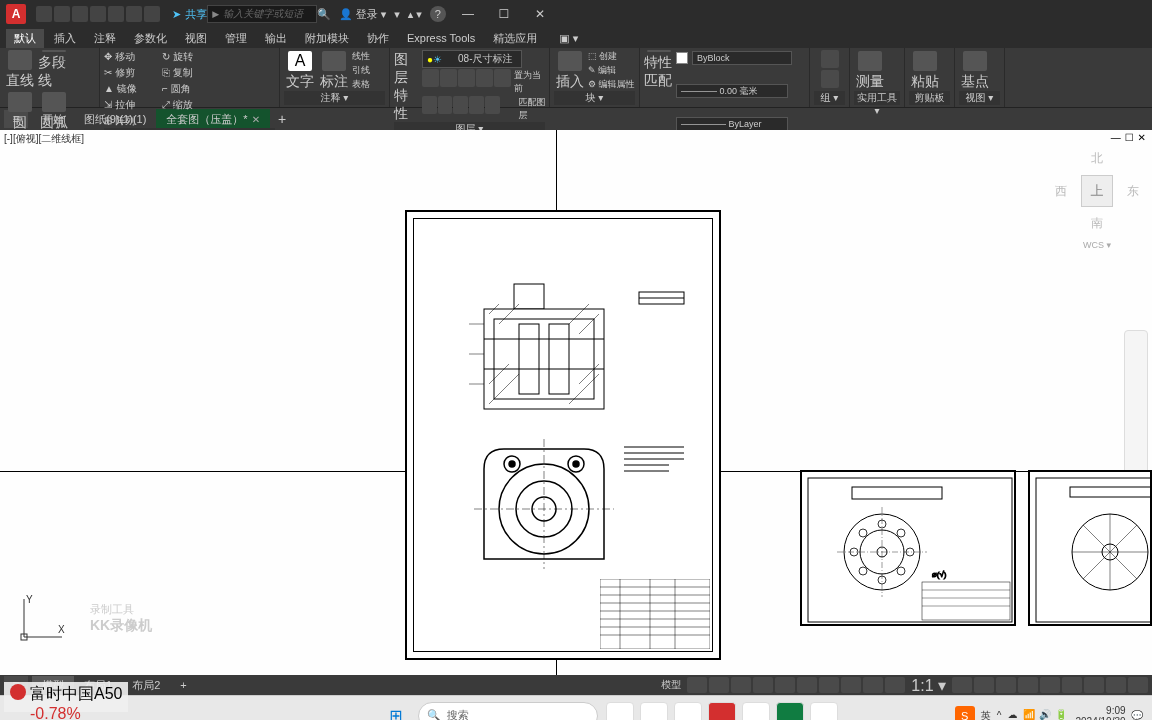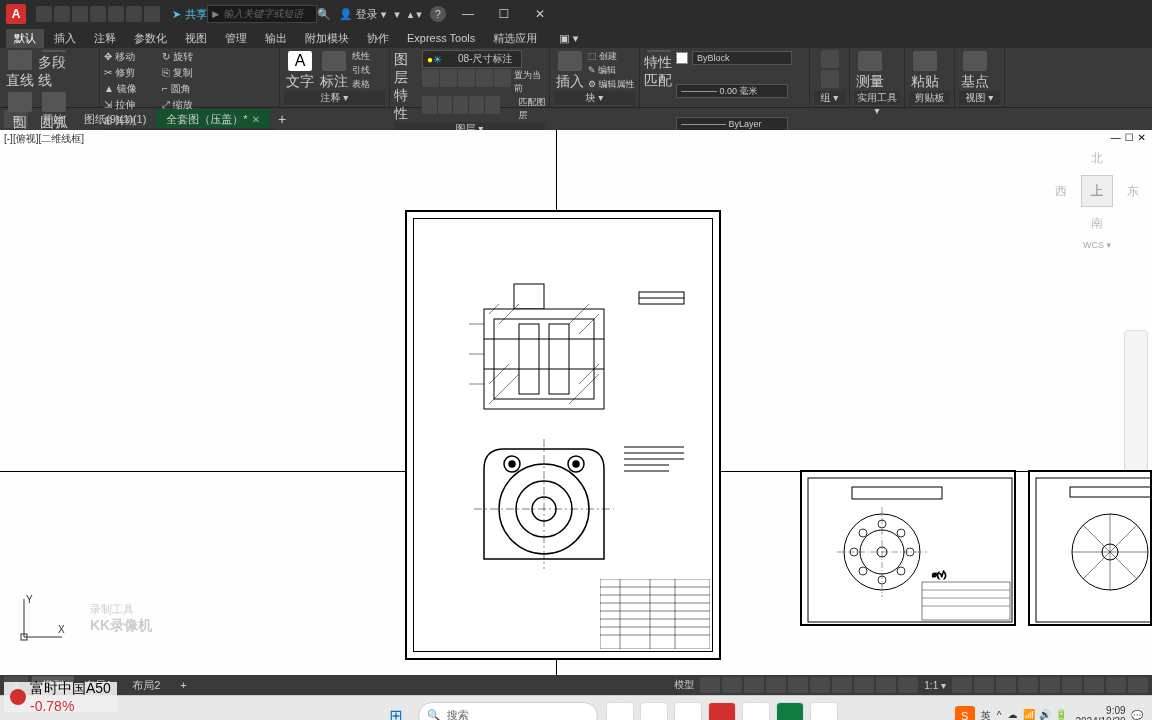--- a/index.html
+++ b/index.html
@@ -54,21 +54,21 @@
 .frame2{left:800px;top:340px;width:216px;height:156px}
 .frame3{left:1028px;top:340px;width:124px;height:156px}
 .tech-draw{position:absolute}
 .caption{position:absolute;left:460px;top:370px;font-size:32px;font-weight:bold;color:#ffd700;text-shadow:2px 2px 0 #000,-1px -1px 0 #000,1px -1px 0 #000,-1px 1px 0 #000;line-height:1.3;text-align:center;letter-spacing:2px}
 .bottom-tabs{height:20px;background:#3a3a3a;display:flex;align-items:center;padding-left:4px}
 .layout-tab{padding:0 10px;color:#ccc;font-size:11px;height:18px;display:flex;align-items:center}
 .layout-tab.active{background:#5a5a5a}
 .status-bar{flex:1;display:flex;justify-content:flex-end;align-items:center;gap:2px;padding-right:4px}
 .status-btn{width:20px;height:16px;background:#4a4a4a;border-radius:2px;display:inline-block}
 .taskbar{height:40px;background:#e8e8e8;display:flex;align-items:center;border-top:1px solid #ccc;position:relative}
-.stock-widget{position:absolute;left:4px;top:-14px;height:30px;display:flex;align-items:center;gap:4px;font-size:14px;background:rgba(240,240,240,0.9);padding:2px 6px}
+.stock-widget{position:absolute;left:4px;top:-14px;height:30px;display:flex;align-items:flex-start;gap:4px;font-size:16px;background:rgba(240,240,240,0.9);padding:2px 6px}
 .stock-icon{width:16px;height:16px;background:#d32f2f;border-radius:8px}
 .win-logo{width:32px;height:32px;margin-left:380px;display:flex;align-items:center;justify-content:center;color:#0078d4;font-size:16px}
 .search-tb{width:180px;height:28px;background:#fff;border:1px solid #ccc;border-radius:14px;display:flex;align-items:center;padding:0 8px;font-size:11px;color:#666;margin-left:6px;gap:6px}
 .tb-icons{display:flex;gap:6px;margin-left:8px}
 .tb-icon{width:28px;height:28px;background:#fff;border-radius:4px;border:1px solid #ddd}
 .tb-icon.active{border-bottom:2px solid #0078d4}
 .tray{margin-left:auto;display:flex;align-items:center;gap:6px;margin-right:8px;font-size:10px;color:#333}
 .ime-badge{width:20px;height:20px;background:#ff6600;border-radius:3px;color:#fff;display:flex;align-items:center;justify-content:center;font-size:11px}
 .little-icons{display:flex;gap:2px}
 .little-icons span{width:14px;height:14px;display:inline-block}
@@ -470,21 +470,21 @@
     <span class="status-btn"></span>
     <span class="status-btn"></span>
     <span class="status-btn"></span>
     <span class="status-btn"></span>
     <span class="status-btn"></span>
     <span class="status-btn"></span>
     <span class="status-btn"></span>
     <span class="status-btn"></span>
     <span class="status-btn"></span>
     <span class="status-btn"></span>
-    <span style="color:#ccc;font-size:10px;padding:0 4px">1:1 ▾</span>
+    <span style="color:#ccc;font-size:16px;padding:0 4px">1:1 ▾</span>
     <span class="status-btn"></span>
     <span class="status-btn"></span>
     <span class="status-btn"></span>
     <span class="status-btn"></span>
     <span class="status-btn"></span>
     <span class="status-btn"></span>
     <span class="status-btn"></span>
     <span class="status-btn"></span>
     <span class="status-btn"></span>
   </div>

